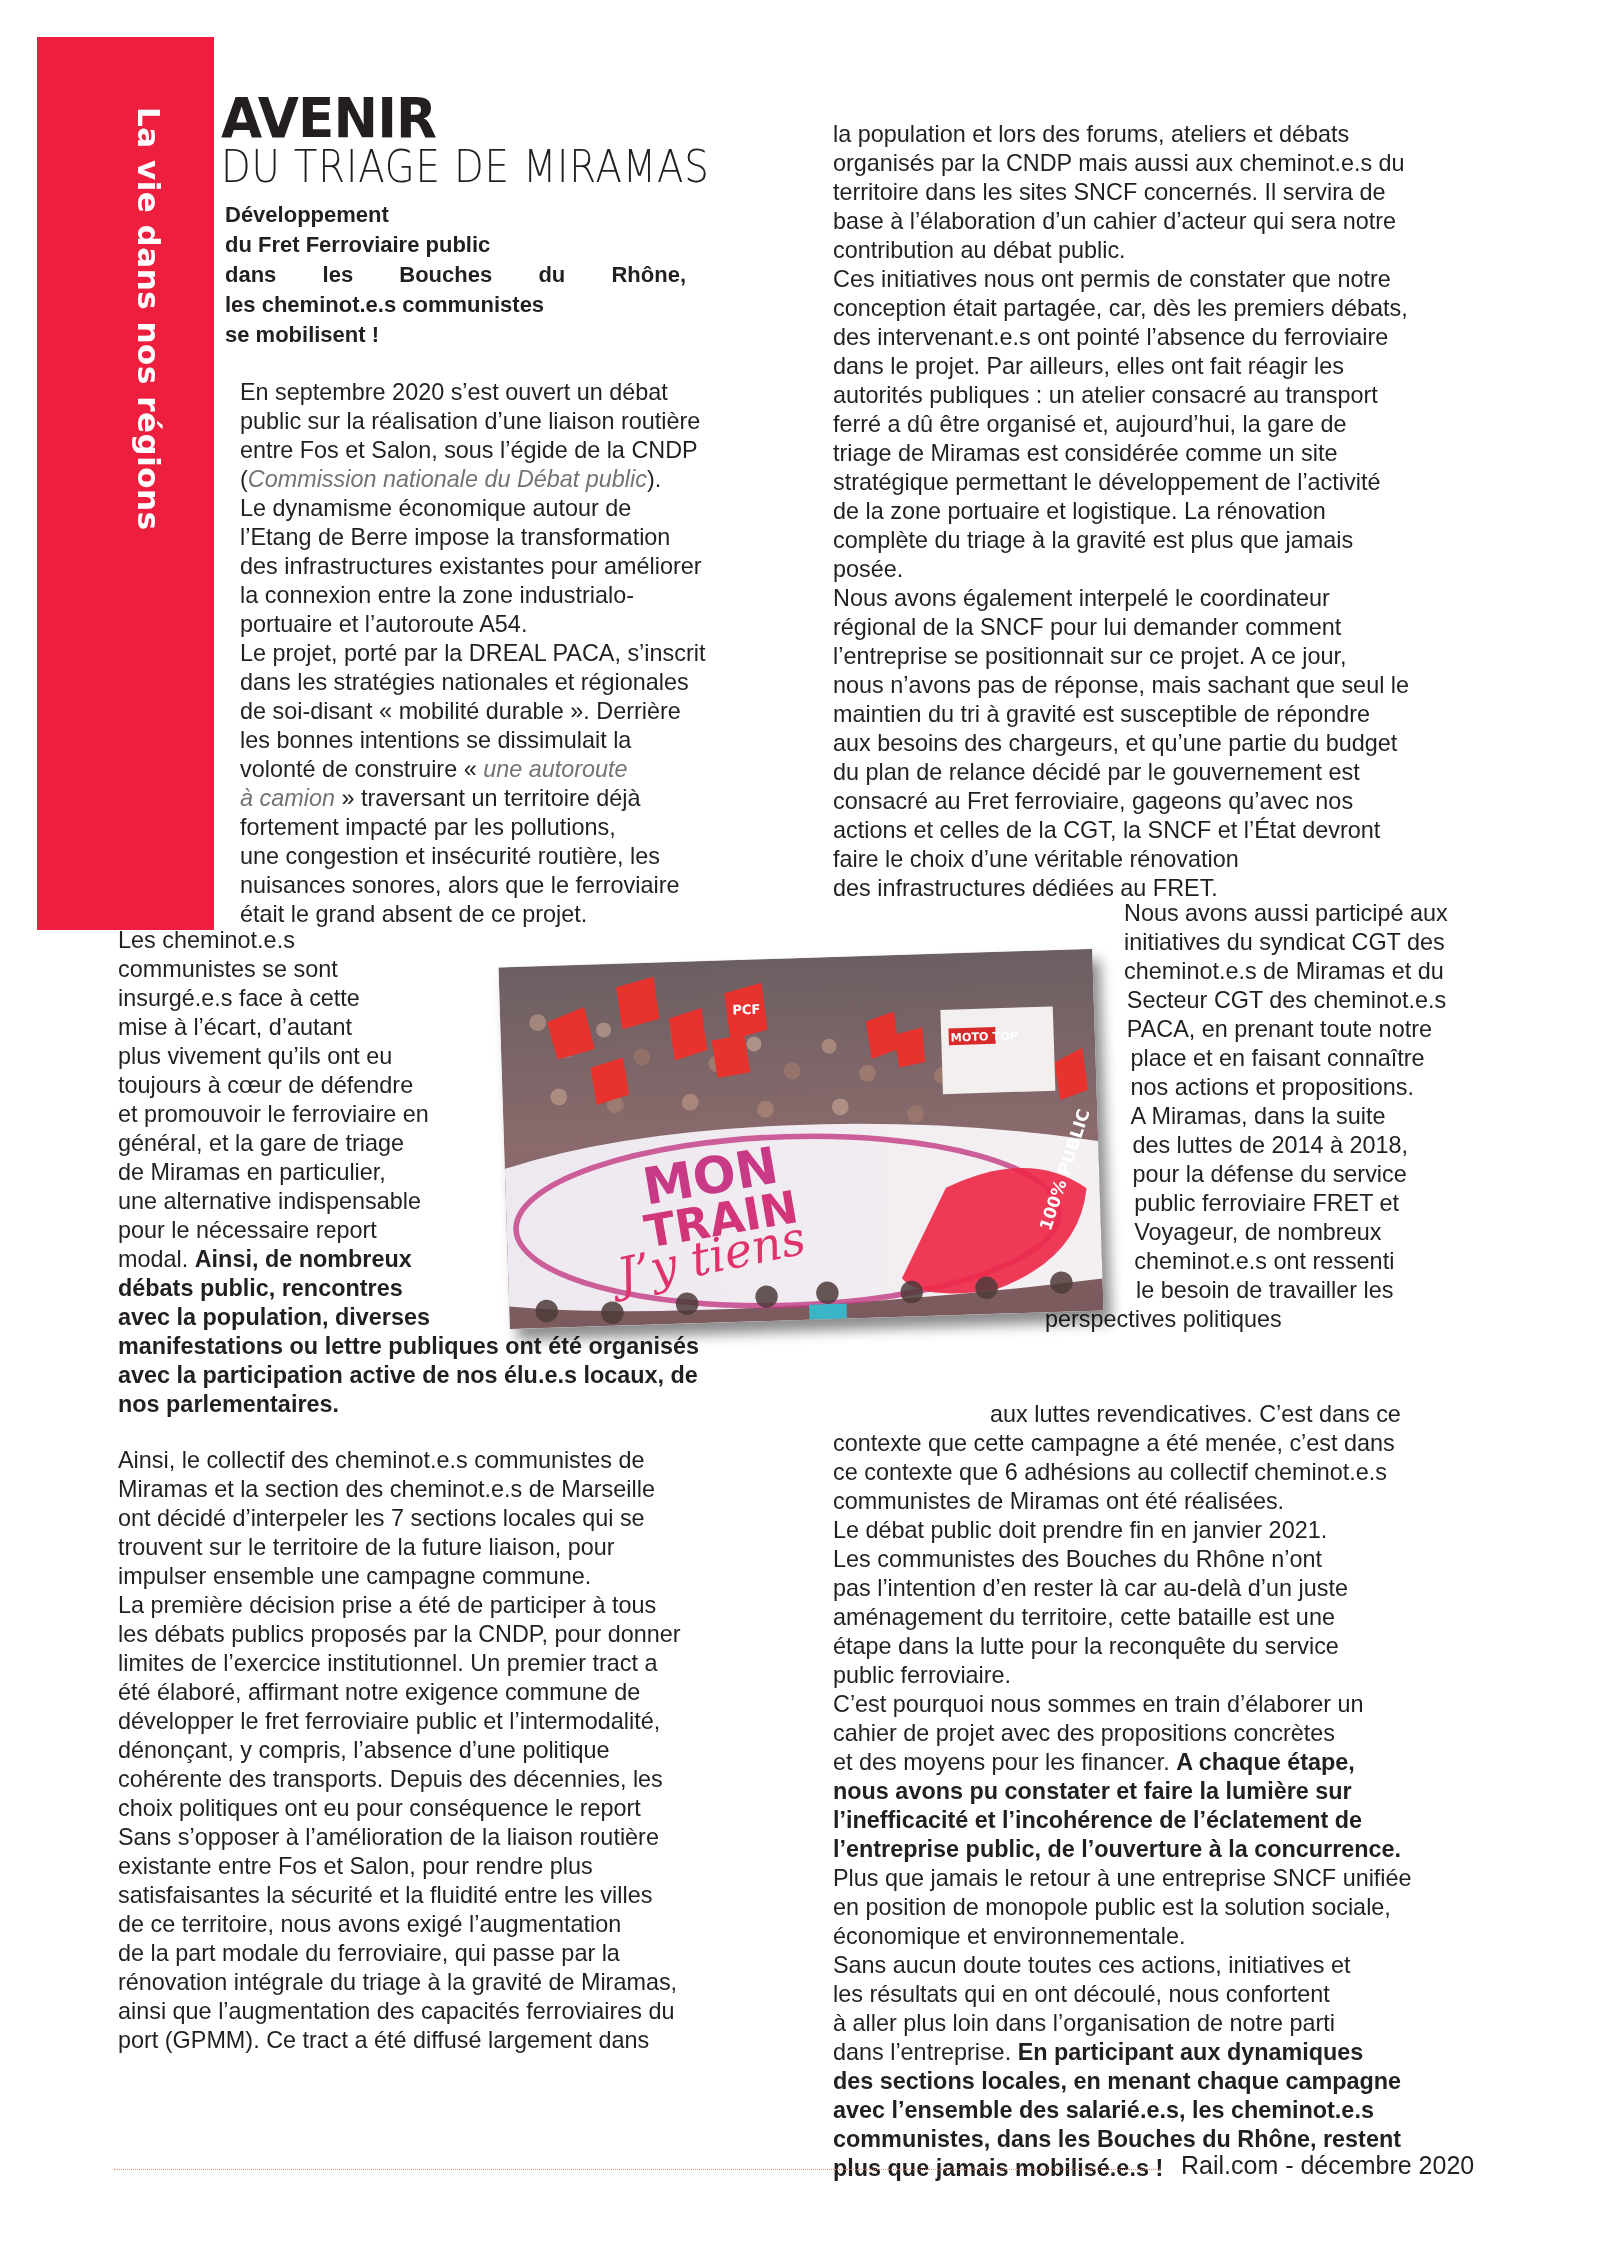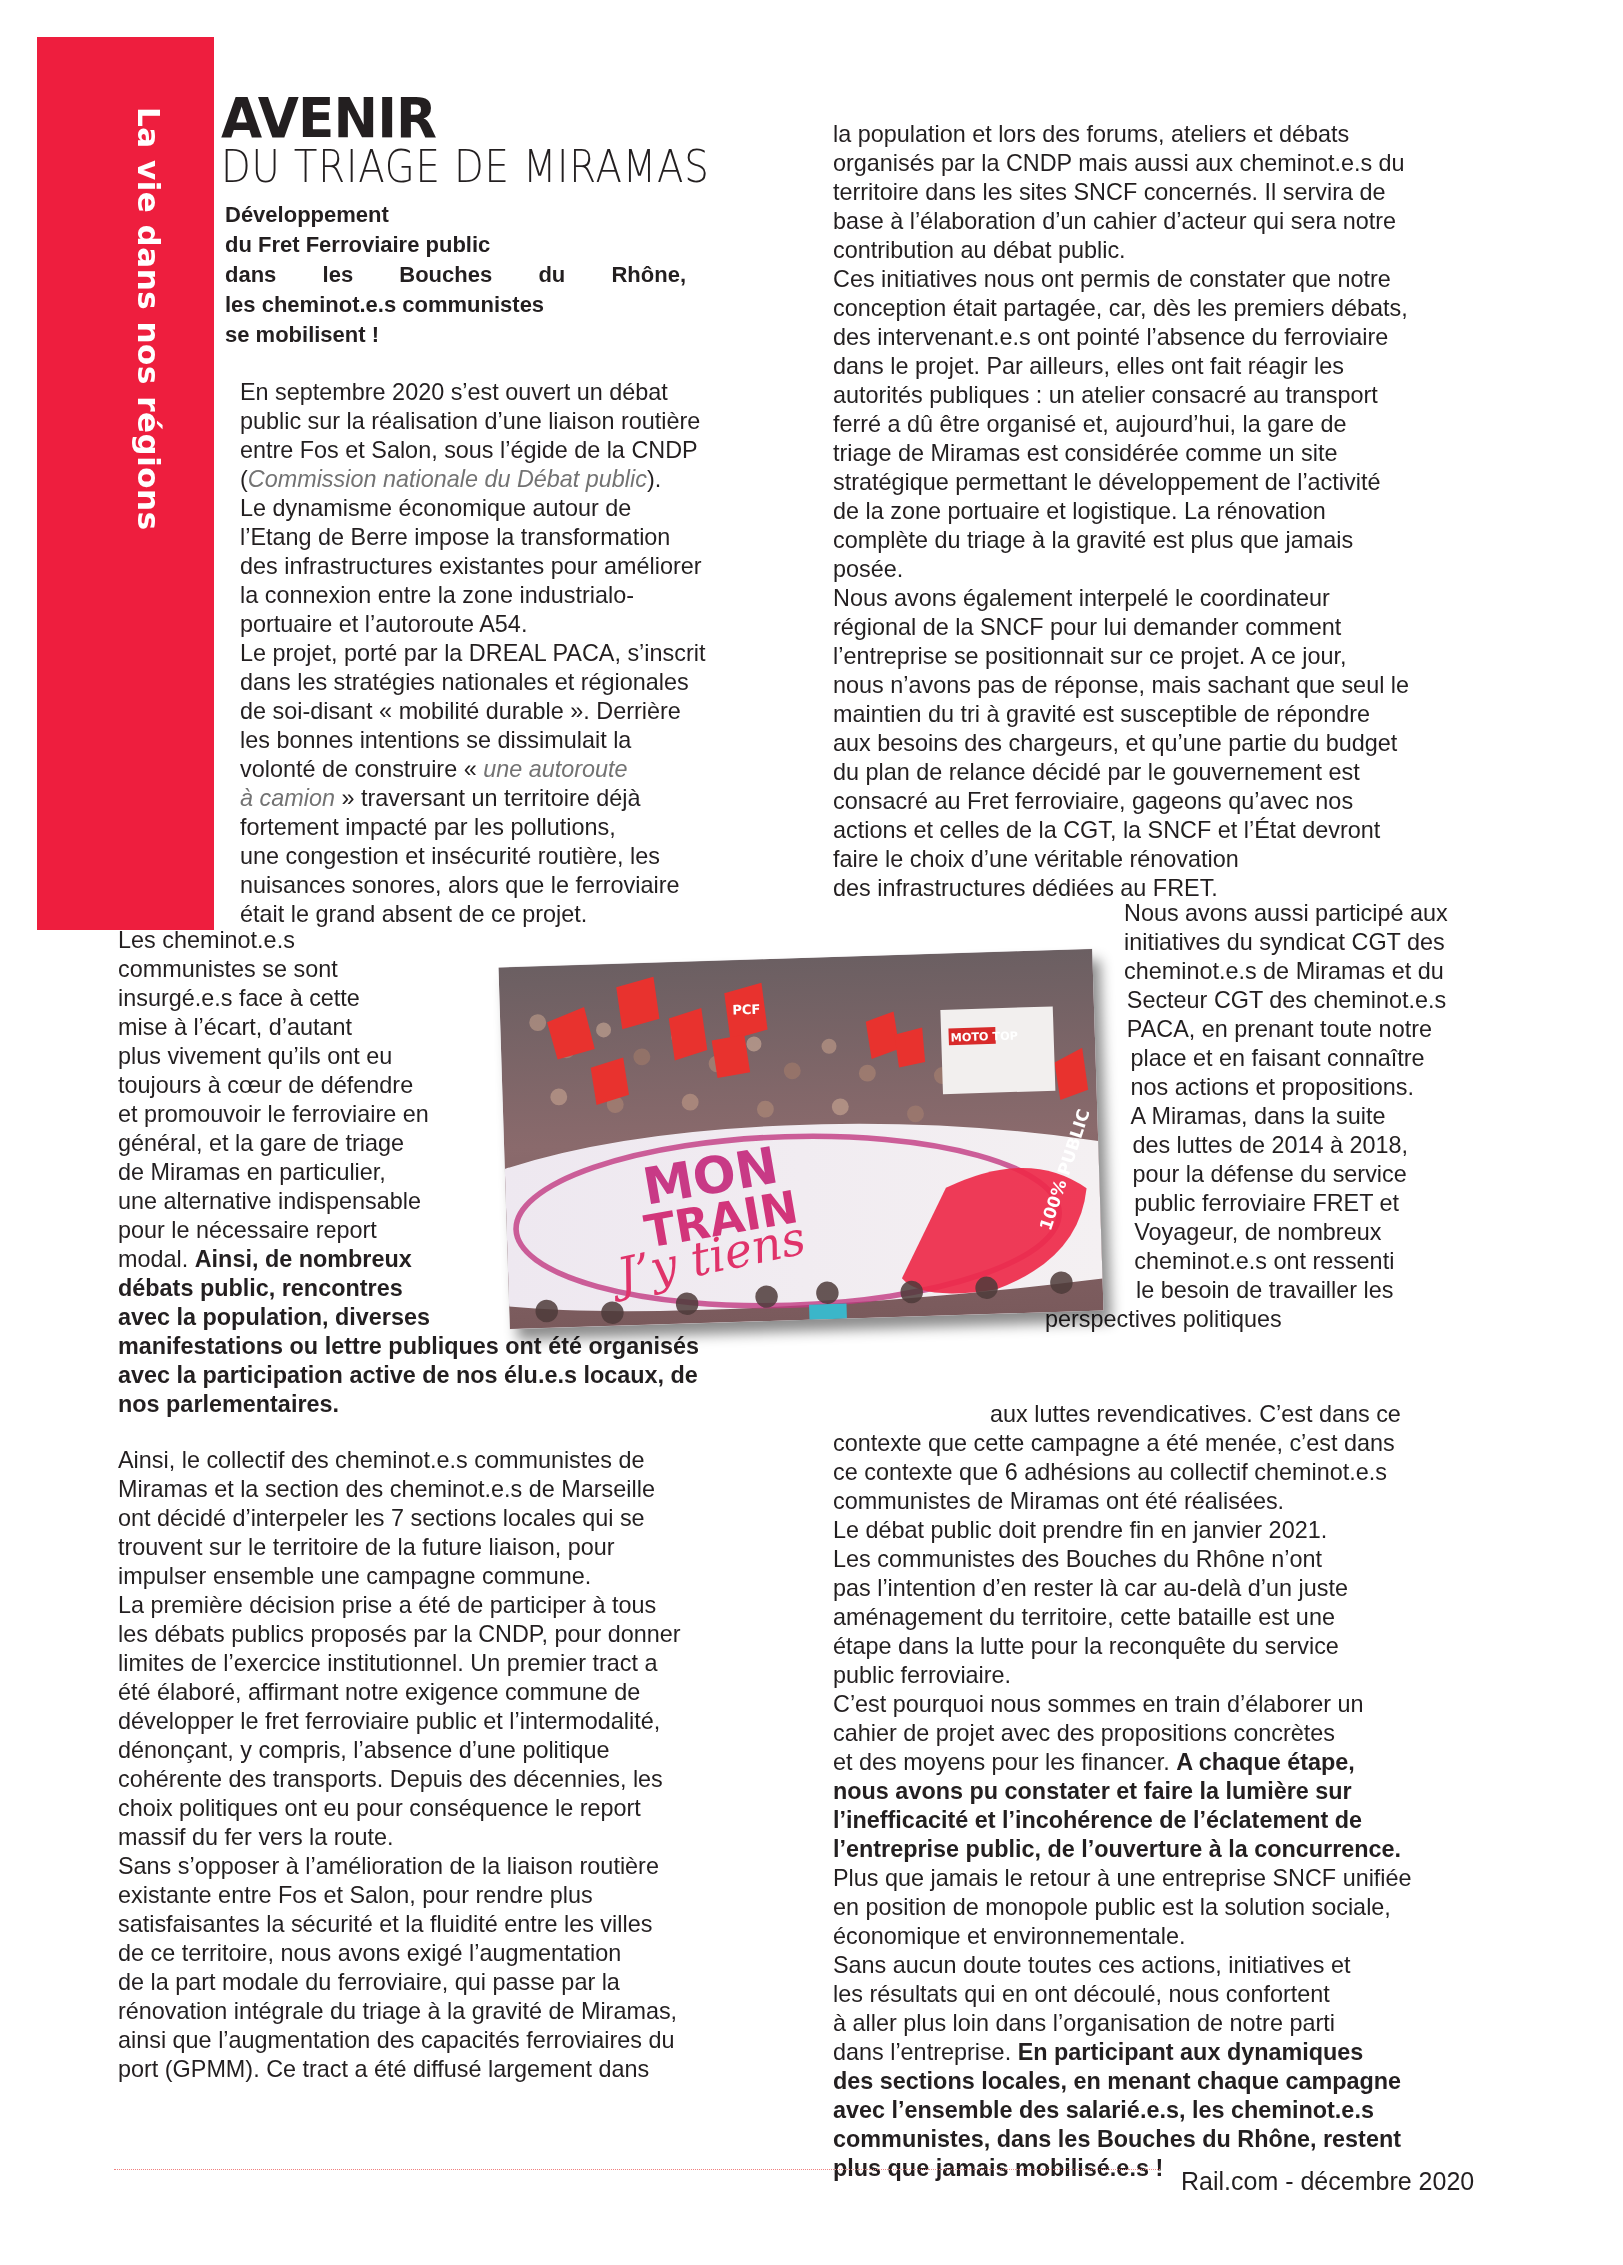--- a/index.html
+++ b/index.html
@@ -13,21 +13,21 @@
   .lede { left:225px; top:200px; font-size:22px; font-weight:700; line-height:30px; font-family:"Liberation Sans", sans-serif; }
   .lede .l { display:block; white-space:nowrap; }
   .lede .just { width:461px; text-align:justify; text-align-last:justify; }
   .txt { font-size:23.4px; line-height:29px; font-family:"Liberation Sans", sans-serif; color:#231f20; }
   .txt .l { display:block; white-space:nowrap; }
   .txt b { font-weight:700; }
   .ital { font-style:italic; color:#737373; font-weight:300; }
   .photo-wrap { left:504px; top:958px; width:594px; height:362px; transform:rotate(-1.8deg); transform-origin:50% 50%;
                 box-shadow: 7.5px 11.2px 13px rgba(0,0,0,0.45); overflow:hidden; background:#d9d4d8; }
   .footer-line { left:114px; top:2169px; width:1046px; height:0; border-top:1.9px dotted #f08080; }
-  .footer-text { left:1181px; top:2151px; font-size:25px; font-weight:300; font-family:"Liberation Sans", sans-serif; color:#231f20; white-space:nowrap;margin-top:16px; }
+  .footer-text { left:1181px; top:2151px; font-size:25px; font-weight:300; font-family:"Liberation Sans", sans-serif; color:#231f20; white-space:nowrap; }
 </style>
 </head>
 <body>
 
 <div class="abs redbar"></div>
 <div class="vlabel">La vie dans nos régions</div>
 
 <div class="abs title">AVENIR</div>
 <div class="abs subtitle">DU TRIAGE DE MIRAMAS</div>
 <div class="abs lede">
@@ -87,21 +87,20 @@
   <span class="l">trouvent sur le territoire de la future liaison, pour</span>
   <span class="l">impulser ensemble une campagne commune.</span>
   <span class="l">La première décision prise a été de participer à tous</span>
   <span class="l">les débats publics proposés par la CNDP, pour donner</span>
   <span class="l">limites de l’exercice institutionnel. Un premier tract a</span>
   <span class="l">été élaboré, affirmant notre exigence commune de</span>
   <span class="l">développer le fret ferroviaire public et l’intermodalité,</span>
   <span class="l">dénonçant, y compris, l’absence d’une politique</span>
   <span class="l">cohérente des transports. Depuis des décennies, les</span>
   <span class="l">choix politiques ont eu pour conséquence le report</span>
-  <span class="l">massif du fer vers la route.</span>
   <span class="l">Sans s’opposer à l’amélioration de la liaison routière</span>
   <span class="l">existante entre Fos et Salon, pour rendre plus</span>
   <span class="l">satisfaisantes la sécurité et la fluidité entre les villes</span>
   <span class="l">de ce territoire, nous avons exigé l’augmentation</span>
   <span class="l">de la part modale du ferroviaire, qui passe par la</span>
   <span class="l">rénovation intégrale du triage à la gravité de Miramas,</span>
   <span class="l">ainsi que l’augmentation des capacités ferroviaires du</span>
   <span class="l">port (GPMM). Ce tract a été diffusé largement dans</span>
 </div>
 

